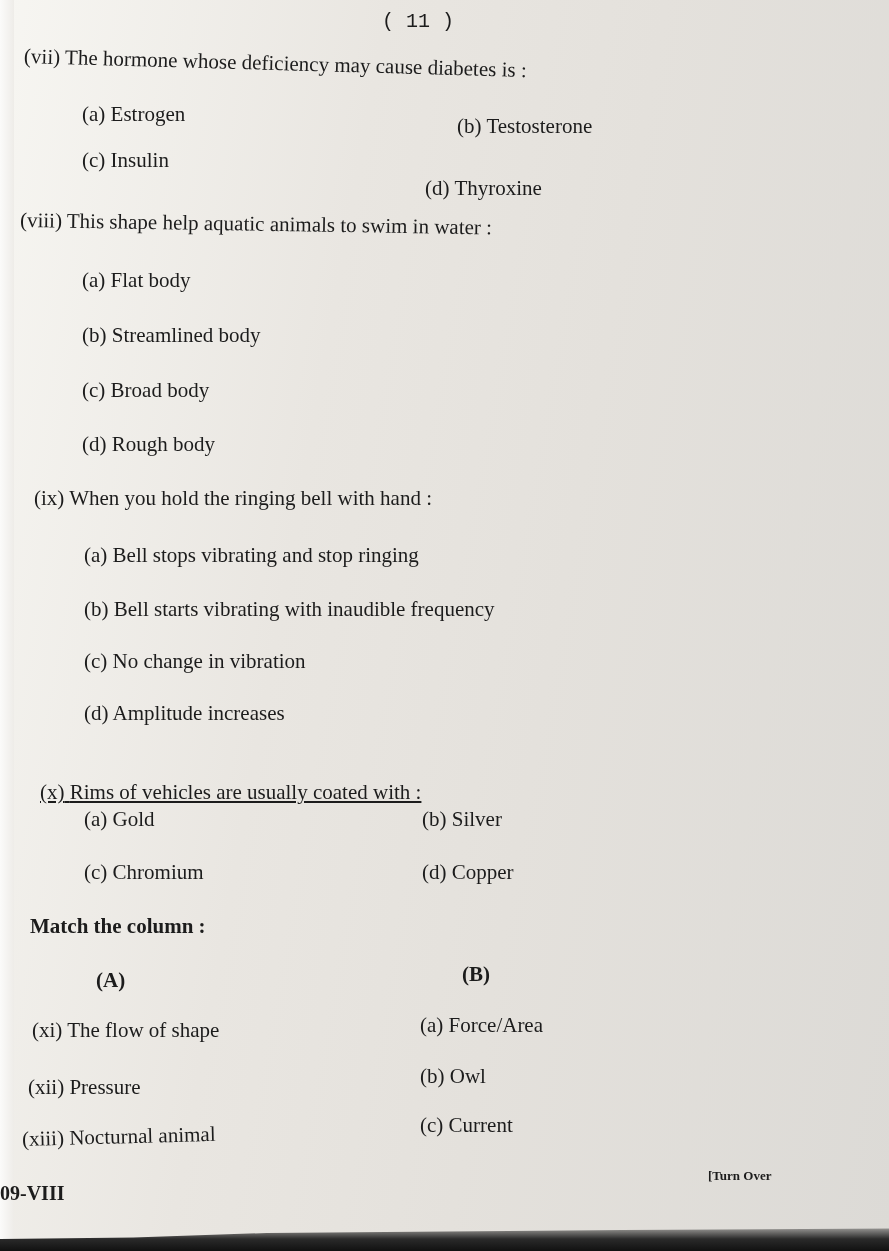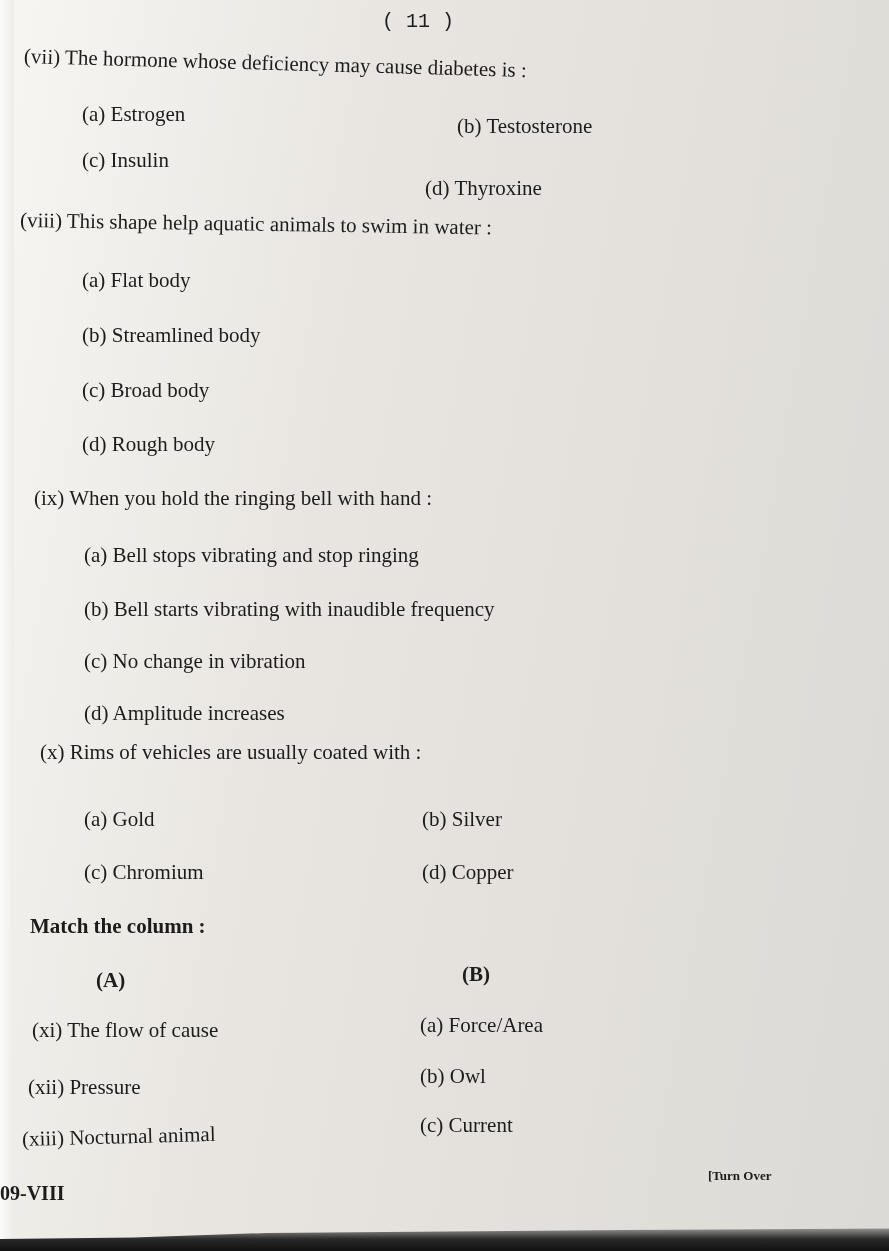--- a/index.html
+++ b/index.html
@@ -57,36 +57,36 @@
     <span>(ix)</span>
     <span>When you hold the ringing bell with hand :</span>
   </div>
   <div class="t" style="left:84px; top:543px;"><span>(a)</span> <span>Bell stops vibrating and stop ringing</span></div>
   <div class="t" style="left:84px; top:597px;"><span>(b)</span> <span>Bell starts vibrating with inaudible frequency</span></div>
   <div class="t" style="left:84px; top:649px;"><span>(c)</span> <span>No change in vibration</span></div>
   <div class="t" style="left:84px; top:701px;"><span>(d)</span> <span>Amplitude increases</span></div>
 </div>
 
 <div>
-  <div class="t" style="left:40px; top:740px;">
+  <div class="t" style="left:40px; top:780px;text-decoration:underline;">
     <span>(x)</span>
     <span>Rims of vehicles are usually coated with :</span>
   </div>
   <div class="t" style="left:84px; top:807px;"><span>(a)</span> <span>Gold</span></div>
   <div class="t" style="left:422px; top:807px;"><span>(b)</span> <span>Silver</span></div>
   <div class="t" style="left:84px; top:860px;"><span>(c)</span> <span>Chromium</span></div>
   <div class="t" style="left:422px; top:860px;"><span>(d)</span> <span>Copper</span></div>
 </div>
 
 <div>
   <div class="t bold" style="left:30px; top:914px;">Match the column :</div>
   <div class="t bold" style="left:96px; top:968px;">(A)</div>
   <div class="t bold" style="left:462px; top:962px;">(B)</div>
 
-  <div class="t" style="left:32px; top:1018px;"><span>(xi)</span> <span>The flow of cause</span></div>
+  <div class="t" style="left:32px; top:1018px;"><span>(xi)</span> <span>The flow of shape</span></div>
   <div class="t" style="left:28px; top:1075px;"><span>(xii)</span> <span>Pressure</span></div>
   <div class="t" style="left:22px; top:1127px; transform:rotate(-1.5deg); transform-origin:left;"><span>(xiii)</span> <span>Nocturnal animal</span></div>
 
   <div class="t" style="left:420px; top:1013px;"><span>(a)</span> <span>Force/Area</span></div>
   <div class="t" style="left:420px; top:1064px;"><span>(b)</span> <span>Owl</span></div>
   <div class="t" style="left:420px; top:1113px;"><span>(c)</span> <span>Current</span></div>
 </div>
 
 <div class="t bold" style="left:0px; top:1182px; font-size:20px;">09-VIII</div>
 <div class="t bold small" style="left:708px; top:1168px;">[Turn Over</div>

